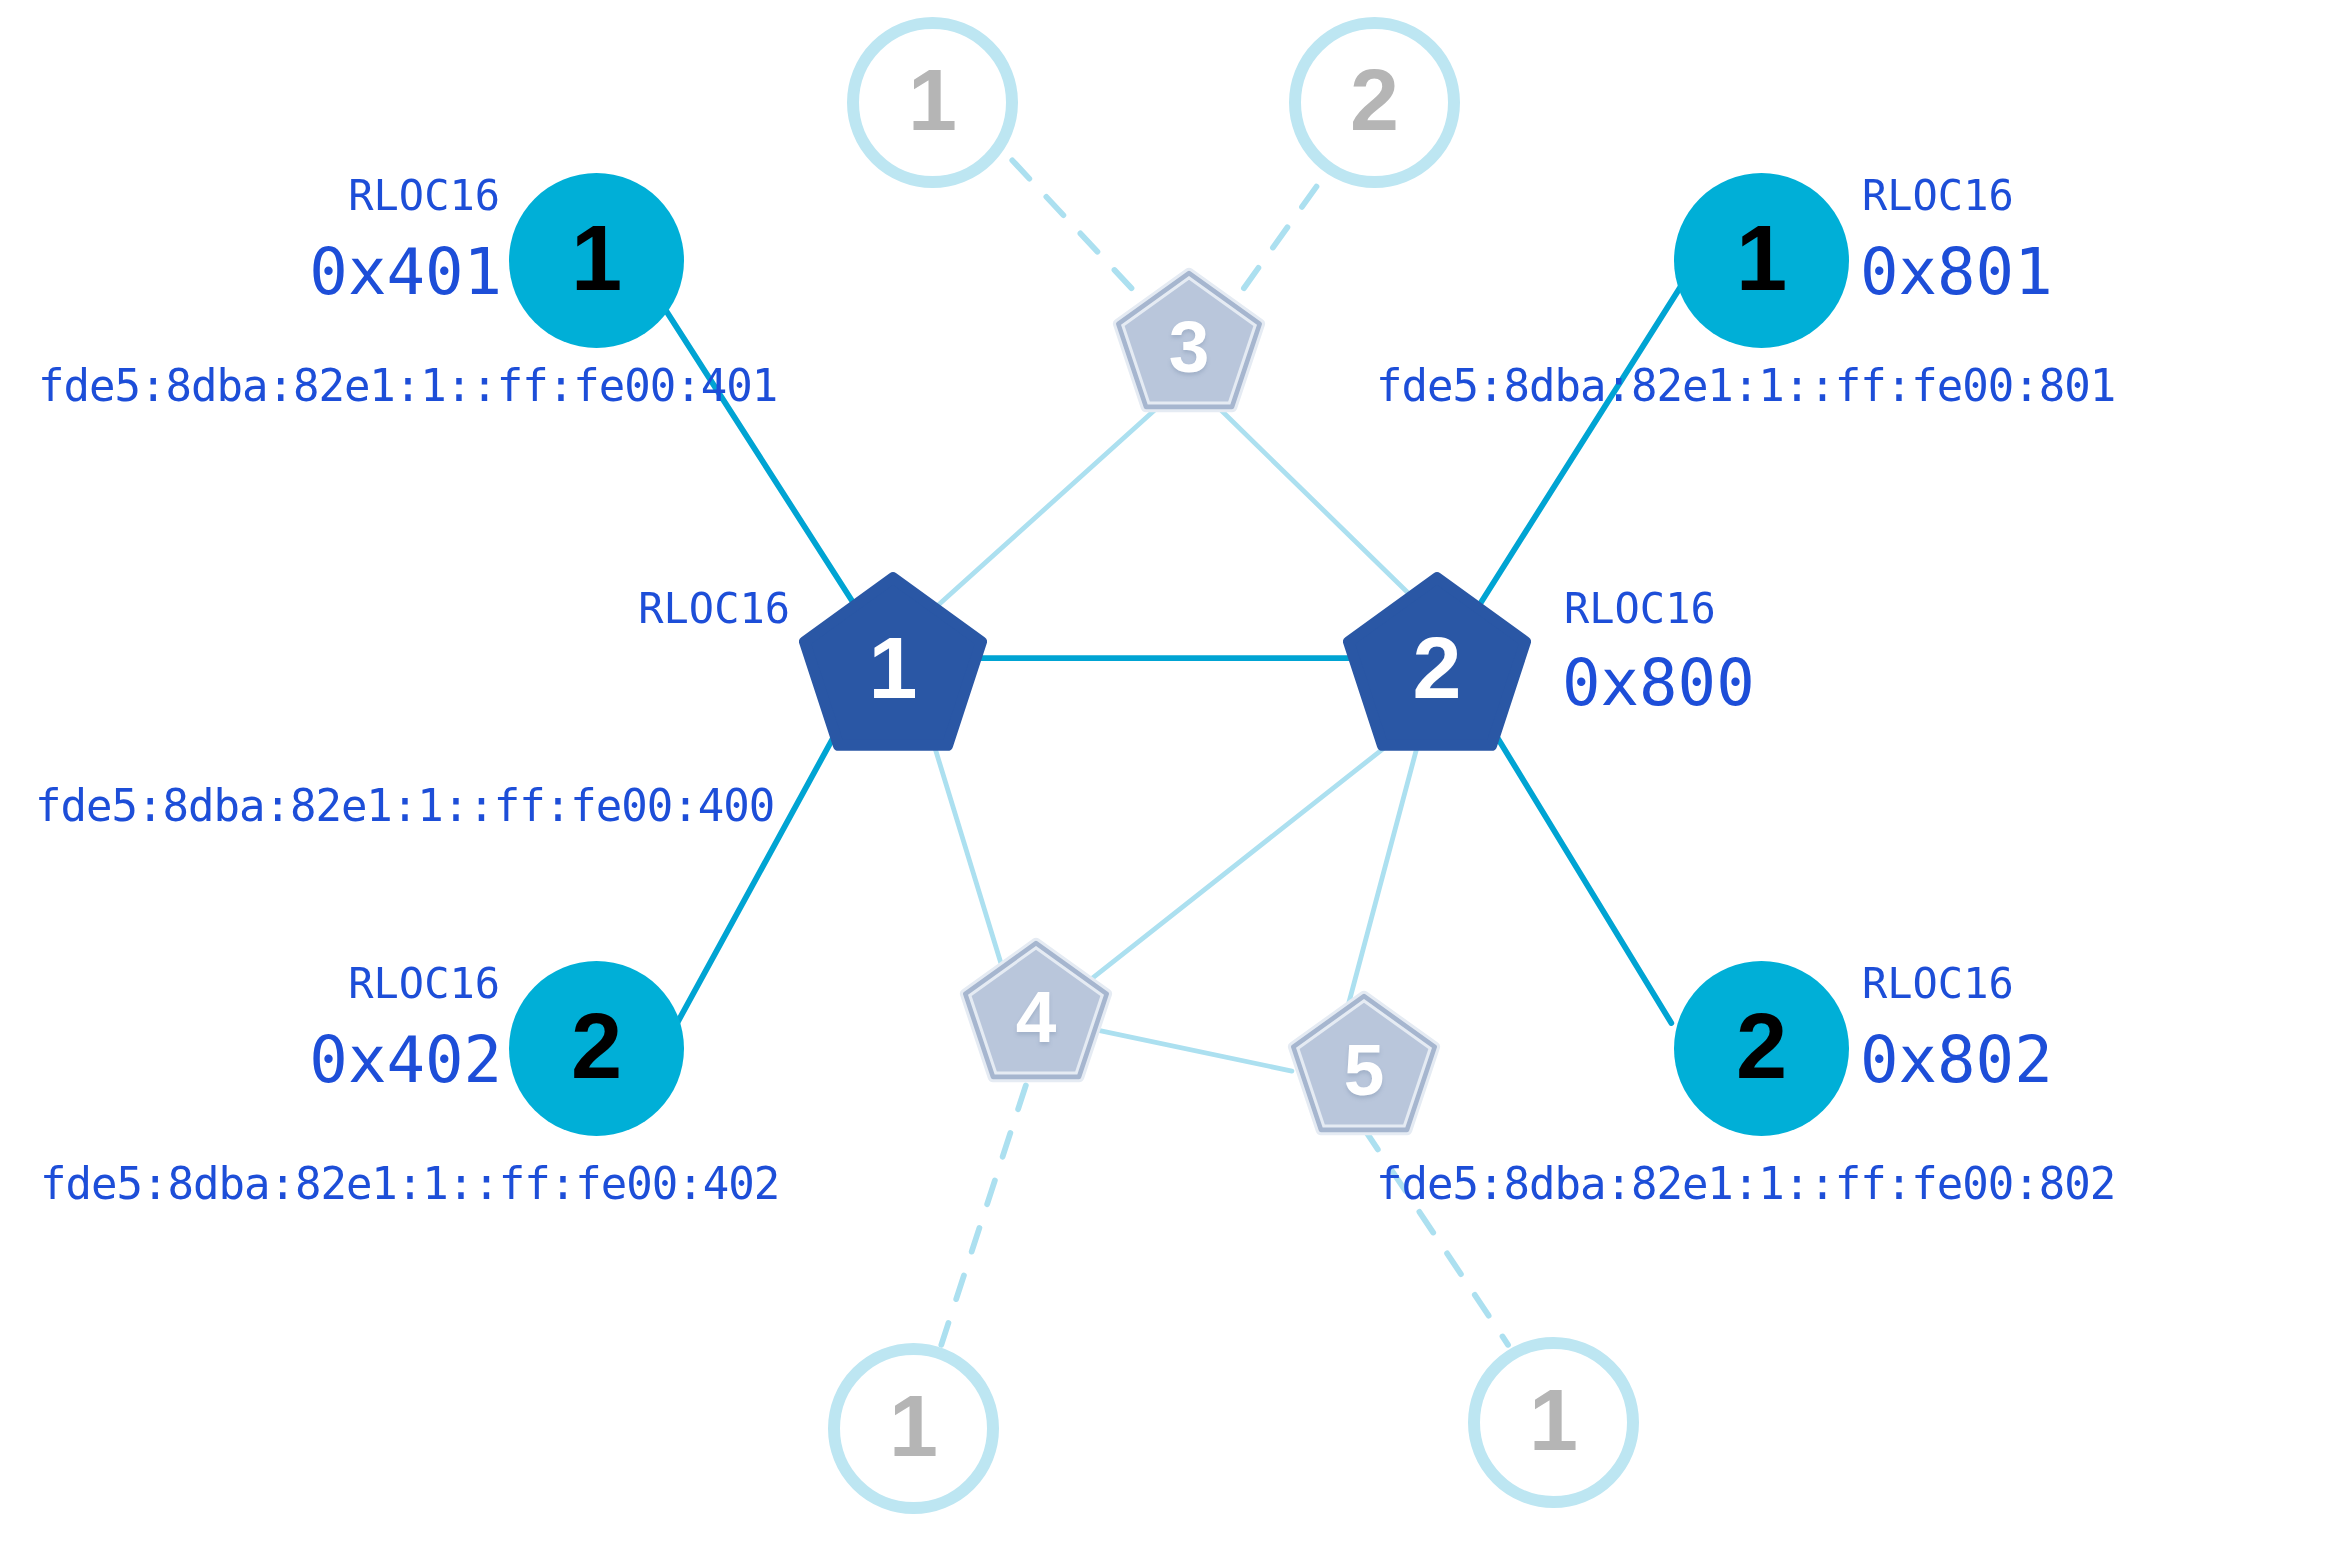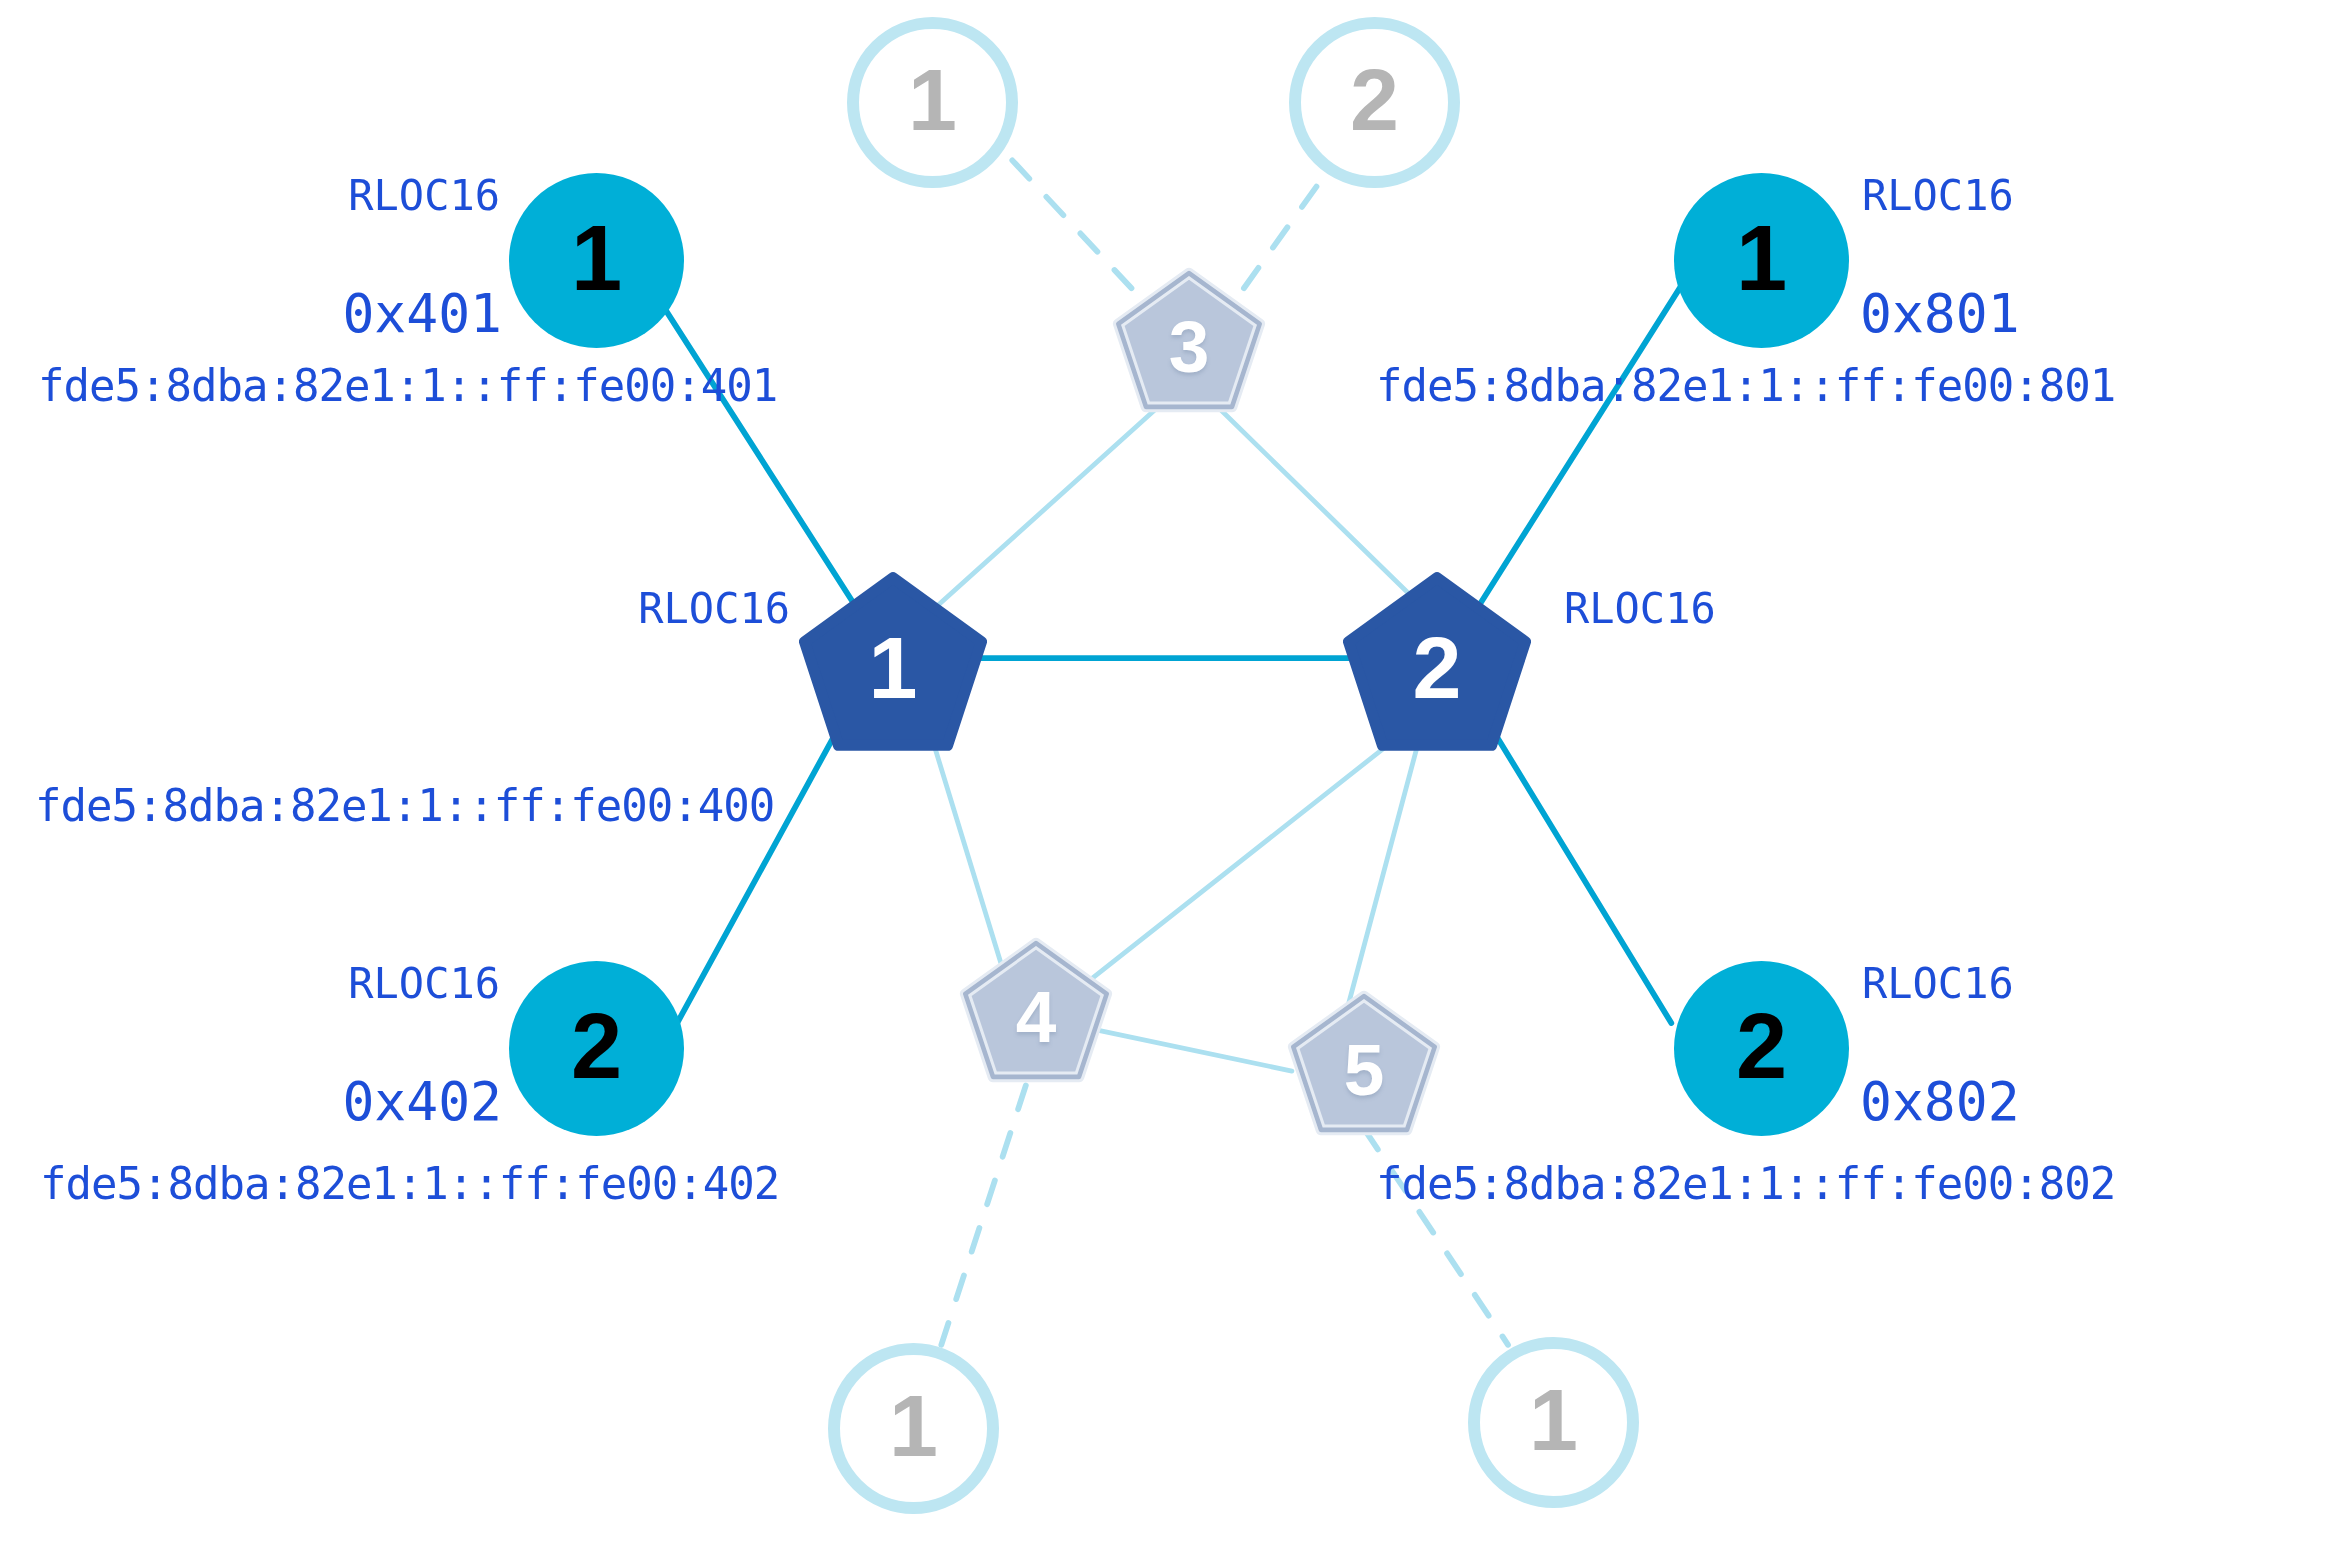--- a/index.html
+++ b/index.html
@@ -112,23 +112,22 @@
     position: absolute;
     color: #1d4ed8;
     white-space: nowrap;
     font-family: "DejaVu Sans Mono", monospace;
   }
   .lbl-rloc-title {
     font-size: 42px;
     letter-spacing: 0px;
   }
   .lbl-rloc-value {
-    font-size: 53px;
+    font-size: 64px;
     letter-spacing: 0px;
-    margin-top: 48px;
   }
   .lbl-addr {
     font-size: 44px;
     letter-spacing: -1px;
   }
   .ta-right { text-align: right; transform: translateX(-100%); }
   .ta-left  { text-align: left; }
 </style>
 </head>
 <body>
@@ -241,19 +240,20 @@
 
   <div class="lbl lbl-rloc-title ta-right" style="left:500px; top:959px;">RLOC16</div>
   <div class="lbl lbl-rloc-value ta-right" style="left:502px; top:1023px;">0x402</div>
   <div class="lbl lbl-addr" style="left:40px; top:1158px;">fde5:8dba:82e1:1::ff:fe00:402</div>
 
   <div class="lbl lbl-rloc-title ta-left" style="left:1862px; top:171px;">RLOC16</div>
   <div class="lbl lbl-rloc-value ta-left" style="left:1860px; top:235px;">0x801</div>
   <div class="lbl lbl-addr" style="left:1376px; top:360px;">fde5:8dba:82e1:1::ff:fe00:801</div>
 
   <div class="lbl lbl-rloc-title ta-left" style="left:1564px; top:584px;">RLOC16</div>
+  <div class="lbl lbl-rloc-value ta-left" style="left:1562px; top:646px;">0x800</div>
 
   <div class="lbl lbl-rloc-title ta-left" style="left:1862px; top:959px;">RLOC16</div>
   <div class="lbl lbl-rloc-value ta-left" style="left:1860px; top:1023px;">0x802</div>
   <div class="lbl lbl-addr" style="left:1376px; top:1158px;">fde5:8dba:82e1:1::ff:fe00:802</div>
 
 </div>
 
 
 </body></html>

